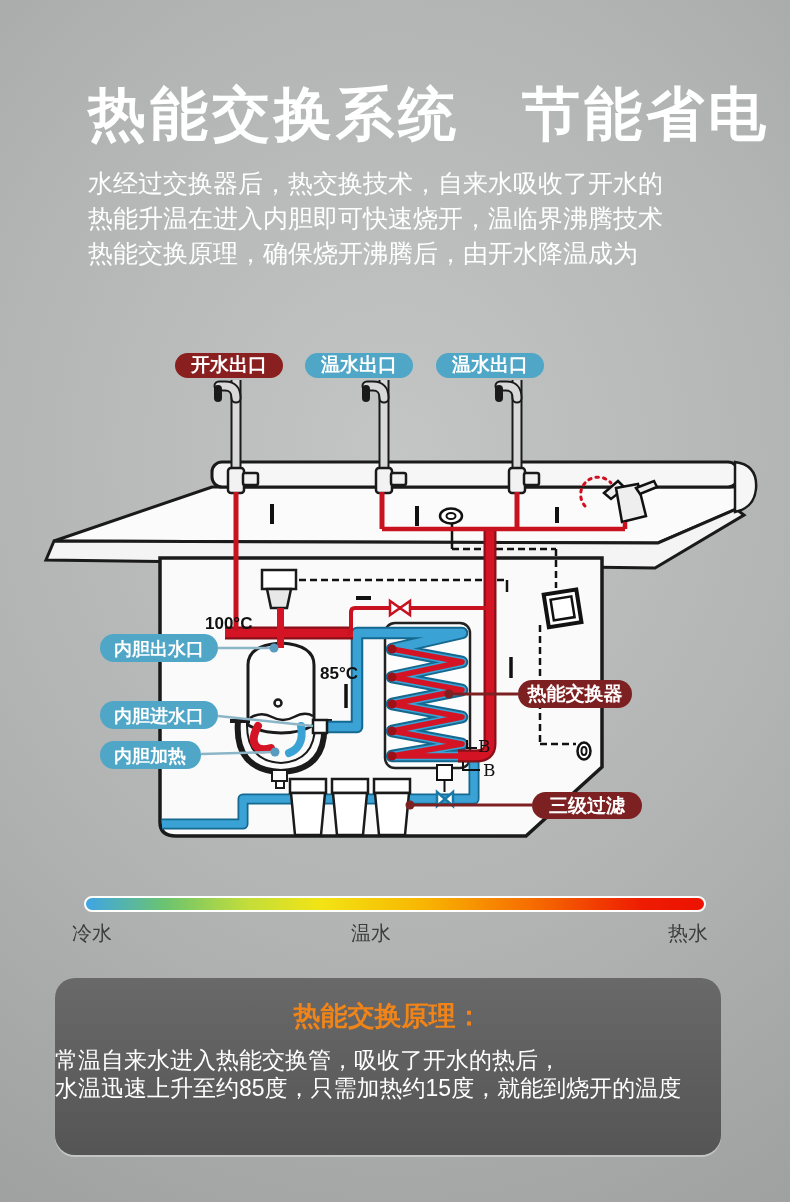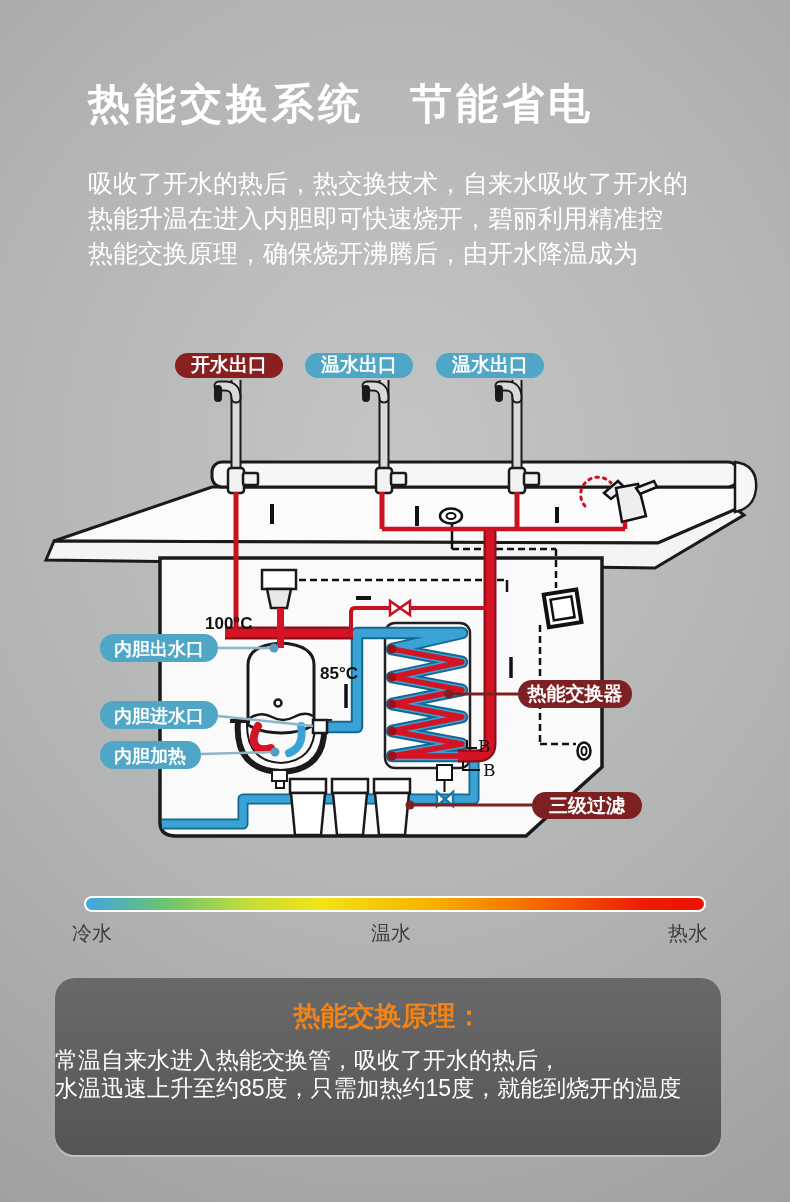--- a/index.html
+++ b/index.html
@@ -1,41 +1,41 @@
 <!DOCTYPE html>
 <html><head>
 <meta charset="utf-8">
 <style>
   html,body{margin:0;padding:0;width:790px;height:1202px;overflow:hidden;}
   body{font-family:"Liberation Sans",sans-serif;
        background:radial-gradient(120% 90% at 50% 38%, #c4c6c6 0%, #b2b4b4 45%, #a2a4a4 75%, #979999 100%);}
-  .title{position:absolute;left:88px;top:76px;color:#fff;font-size:42px;font-weight:700;letter-spacing:4px;white-space:nowrap;}
+  .title{position:absolute;left:88px;top:76px;color:#fff;font-size:58px;font-weight:700;letter-spacing:4px;white-space:nowrap;}
   .intro{position:absolute;left:88px;top:166px;color:#fff;font-size:25px;line-height:35px;}
   .bar{position:absolute;left:84px;top:896px;width:618px;height:12px;border-radius:8px;border:2px solid #ffffff;
        background:linear-gradient(90deg,#3fa5e4 0%,#6cc46e 13%,#c2dd3a 26%,#f2e414 38%,#f8b400 55%,#f66d00 72%,#ee1c02 90%,#ec1200 100%);}
   .scale-label{position:absolute;top:920px;color:#3c3c3c;font-size:20px;}
-  .cold{left:72px;} .warm{left:371px;} .hot{left:668px;}
+  .cold{left:72px;} .warm{left:351px;} .hot{left:668px;}
   .principle{position:absolute;left:55px;top:978px;width:666px;height:177px;border-radius:20px;
        background:linear-gradient(#696969,#555555);box-shadow:0 2px 0 rgba(255,255,255,.35);}
   .principle .ptitle{margin-top:20px;text-align:center;color:#f08418;font-size:27px;font-weight:700;}
   .principle .pline{text-align:left;color:#fff;font-size:23px;line-height:28px;margin-top:0;}
   .principle .pline.first{margin-top:12px;}
   svg text{font-family:"Liberation Sans",sans-serif;}
   .pilltext{fill:#fff;font-size:19px;font-weight:700;}
   .pilltext2{fill:#fff;font-size:18px;font-weight:700;}
   .temp{fill:#111;font-size:17px;font-weight:700;}
   .bmark{font-family:"DejaVu Serif",serif;font-size:17px;fill:#111;}
 </style>
 </head>
 <body>
 
 <div class="title">热能交换系统　节能省电</div>
 <div class="intro">
-  <div>吸收了开水的热后，热交换技术，自来水吸收了开水的</div>
-  <div>热能升温在进入内胆即可快速烧开，碧丽利用精准控</div>
+  <div>水经过交换器后，热交换技术，自来水吸收了开水的</div>
+  <div>热能升温在进入内胆即可快速烧开，温临界沸腾技术</div>
   <div>热能交换原理，确保烧开沸腾后，由开水降温成为</div>
 </div>
 
 <svg width="790" height="560" viewBox="0 0 790 560" style="position:absolute;left:0;top:340px;">
 
   <g>
     <path d="M212,147 L738,147 L737,169 L658,203 L54,201 Z" fill="#fbfbfb" stroke="#1a1a1a" stroke-width="3"></path>
     <path d="M54,201 L46,220 L655,228 L744,175 L736,169 L658,203 Z" fill="#f4f4f4" stroke="#1a1a1a" stroke-width="3"></path>
     <rect x="212" y="122" width="526" height="25" rx="10" fill="#f6f6f6" stroke="#1a1a1a" stroke-width="3"></rect>
     <path d="M735,122 Q758,125 756,149 Q754,168 735,172 Z" fill="#f6f6f6" stroke="#1a1a1a" stroke-width="2.5"></path>

